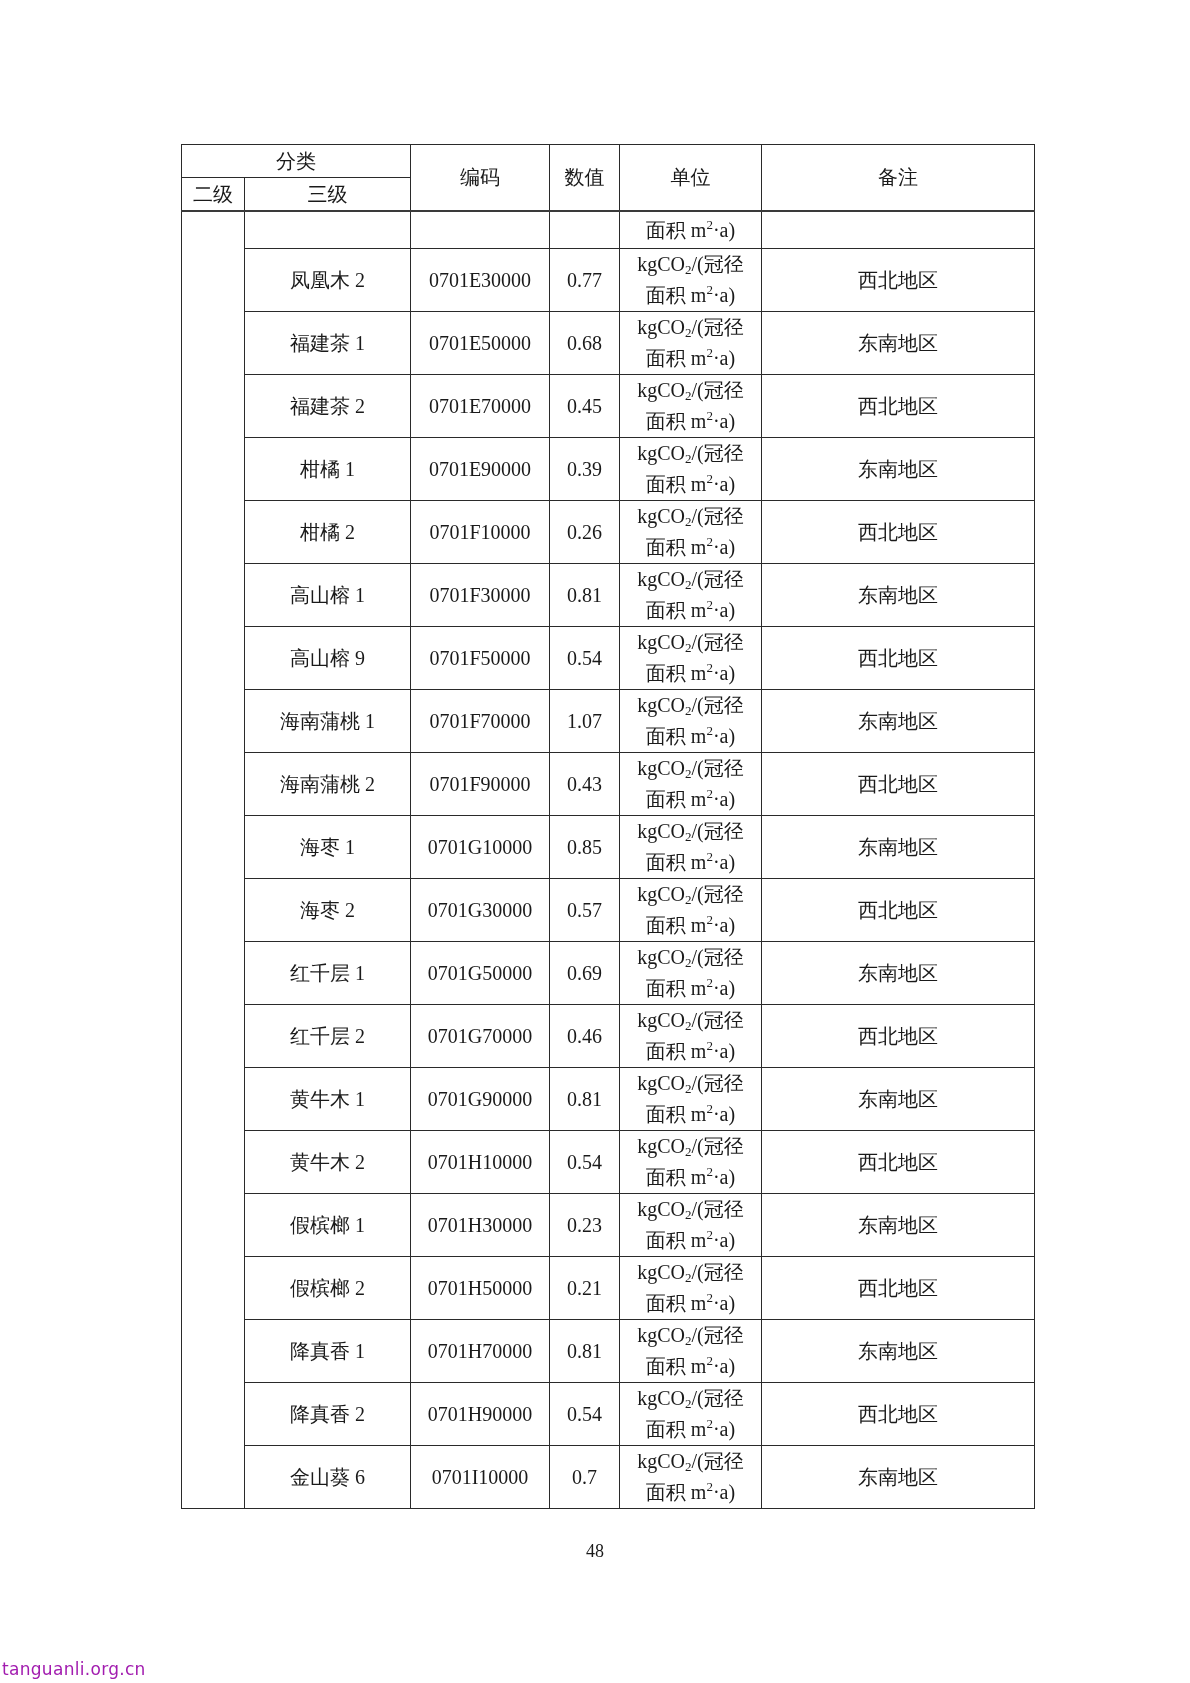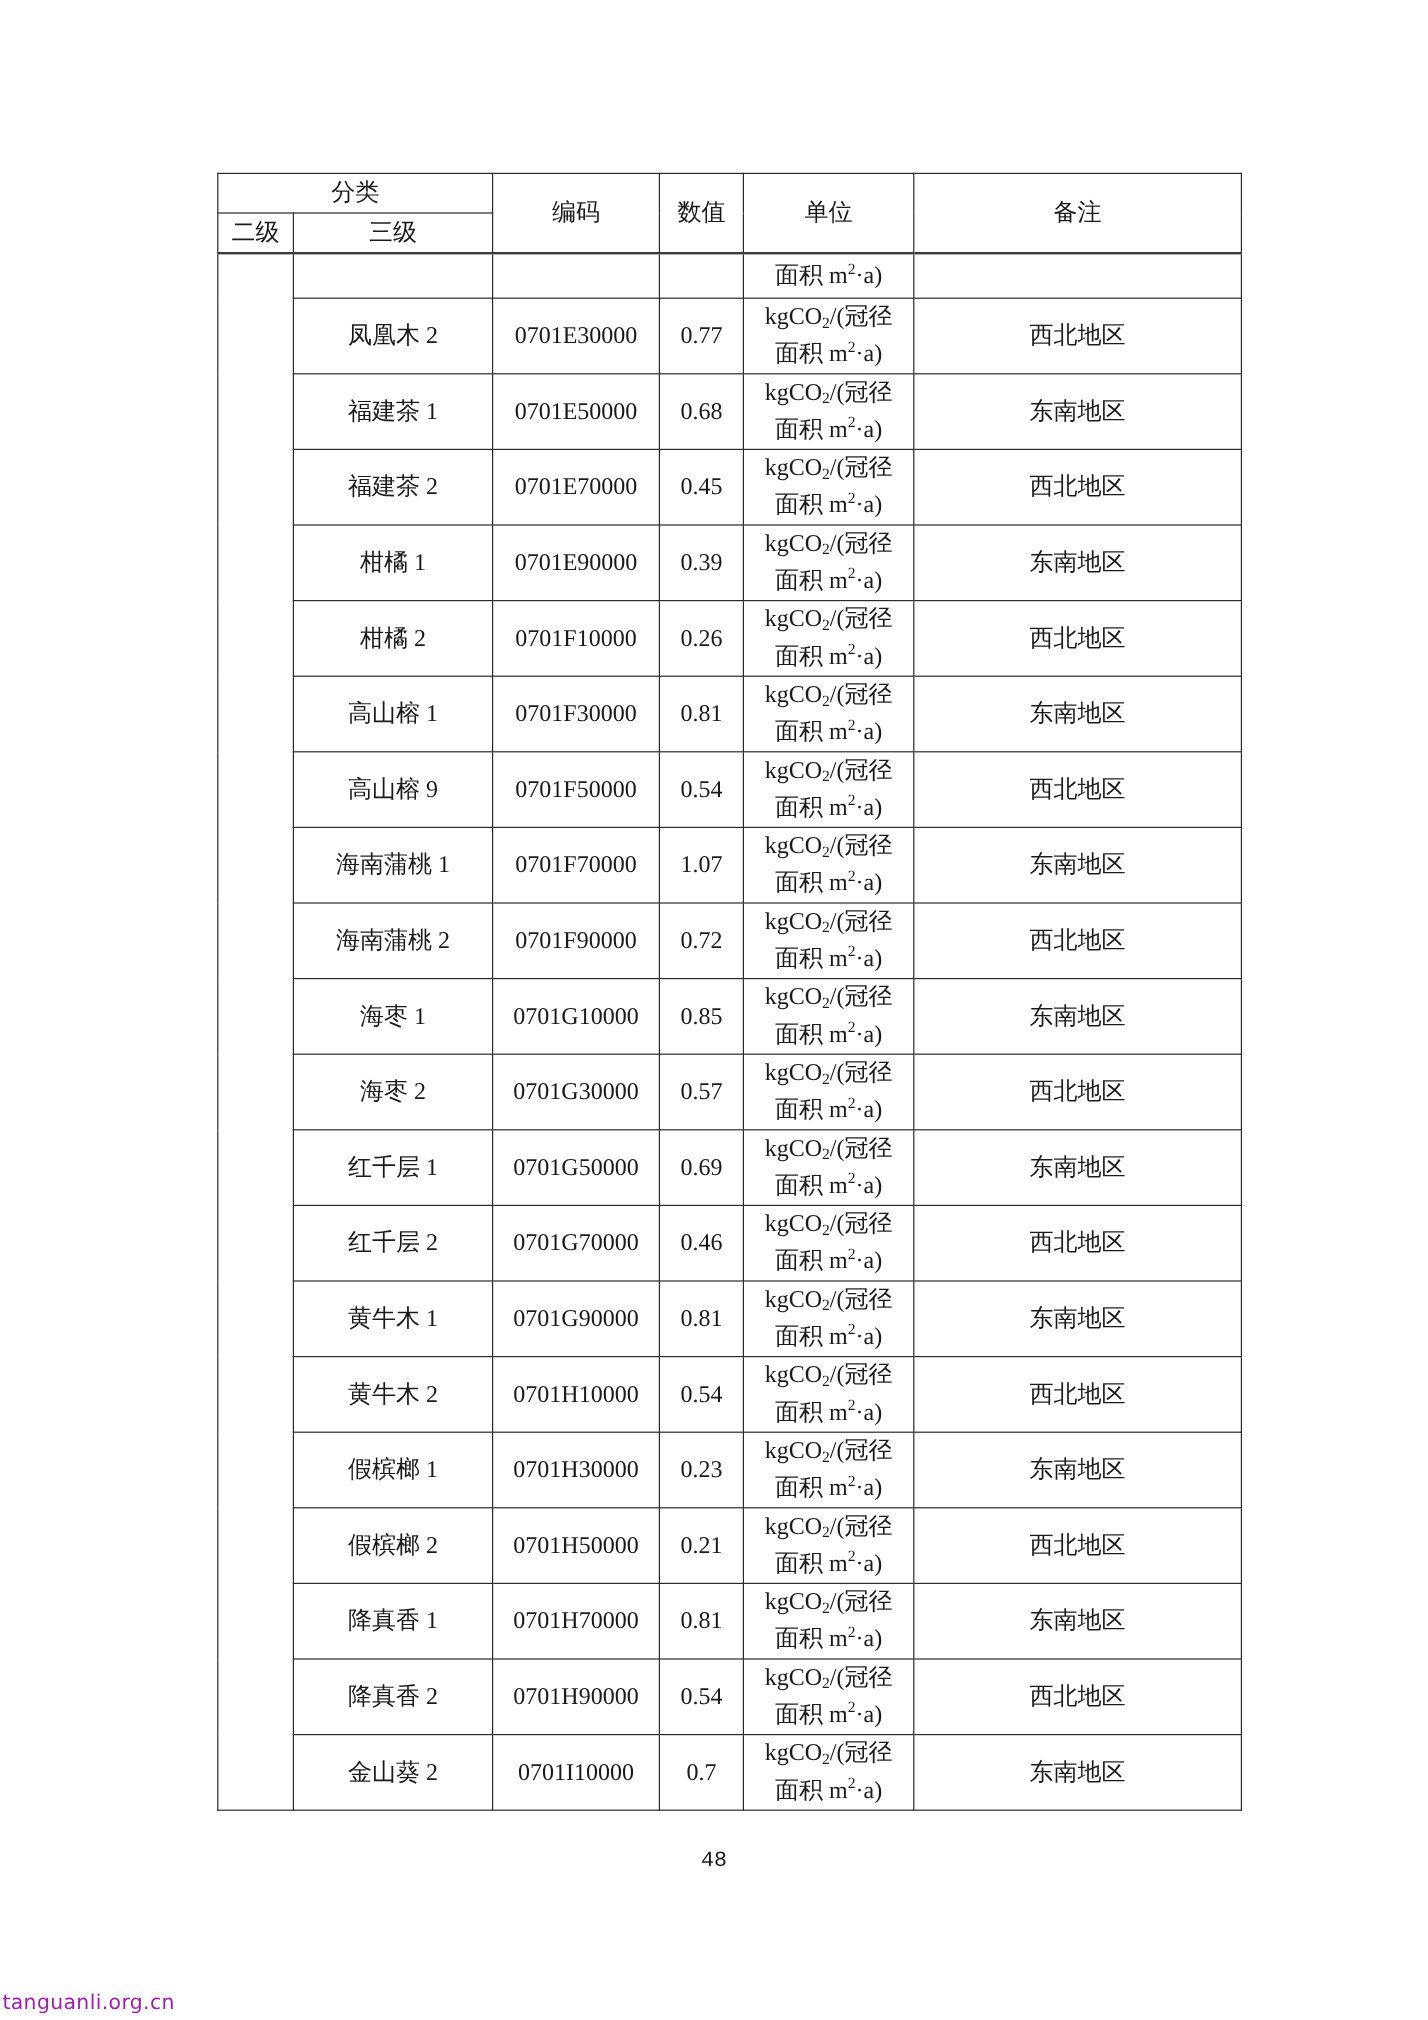--- a/index.html
+++ b/index.html
@@ -22,21 +22,21 @@
   .page-table th { height: 32px; }
   .page-table .h-bottom { border-bottom: 2px solid #3a3a3a; }
   .page-table tr.data-row td { height: 62px; }
   .page-table tr.partial-row td { height: 36px; }
   .page-table td.level2 { border-top: 2px solid #3a3a3a; }
   .unit { display: inline-block; line-height: 31px; font-family: Liberation Serif, serif; }
   sub { font-size: 13px; vertical-align: -3px; line-height: 0; }
   sup { font-size: 13px; vertical-align: 8px; line-height: 0; }
   .page-number {
     position: absolute; left: 0; width: 1190px; top: 1541px;
-    text-align: center; font-size: 18px; font-family: Liberation Mono, monospace;
+    text-align: center; font-size: 18px;
   }
   .watermark {
     position: absolute; left: 2px; top: 1659px;
     font-family: "DejaVu Sans", sans-serif; font-size: 17px;
     color: #a21caf; letter-spacing: 0.3px;
   }
 </style>
 </head>
 <body>
 
@@ -123,21 +123,21 @@
       <tr class="data-row">
         <td>海南蒲桃 1</td>
         <td>0701F70000</td>
         <td>1.07</td>
         <td><span class="unit"><span>kgCO</span><sub>2</sub><span>/(冠径</span><br><span>面积 m</span><sup>2</sup><span>·a)</span></span></td>
         <td>东南地区</td>
       </tr>
       <tr class="data-row">
         <td>海南蒲桃 2</td>
         <td>0701F90000</td>
-        <td>0.72</td>
+        <td>0.43</td>
         <td><span class="unit"><span>kgCO</span><sub>2</sub><span>/(冠径</span><br><span>面积 m</span><sup>2</sup><span>·a)</span></span></td>
         <td>西北地区</td>
       </tr>
       <tr class="data-row">
         <td>海枣 1</td>
         <td>0701G10000</td>
         <td>0.85</td>
         <td><span class="unit"><span>kgCO</span><sub>2</sub><span>/(冠径</span><br><span>面积 m</span><sup>2</sup><span>·a)</span></span></td>
         <td>东南地区</td>
       </tr>
@@ -198,21 +198,21 @@
         <td>东南地区</td>
       </tr>
       <tr class="data-row">
         <td>降真香 2</td>
         <td>0701H90000</td>
         <td>0.54</td>
         <td><span class="unit"><span>kgCO</span><sub>2</sub><span>/(冠径</span><br><span>面积 m</span><sup>2</sup><span>·a)</span></span></td>
         <td>西北地区</td>
       </tr>
       <tr class="data-row">
-        <td>金山葵 2</td>
+        <td>金山葵 6</td>
         <td>0701I10000</td>
         <td>0.7</td>
         <td><span class="unit"><span>kgCO</span><sub>2</sub><span>/(冠径</span><br><span>面积 m</span><sup>2</sup><span>·a)</span></span></td>
         <td>东南地区</td>
       </tr>
     </tbody>
 </table>
 
 <div class="page-number">48</div>
 <div class="watermark">tanguanli.org.cn</div>

